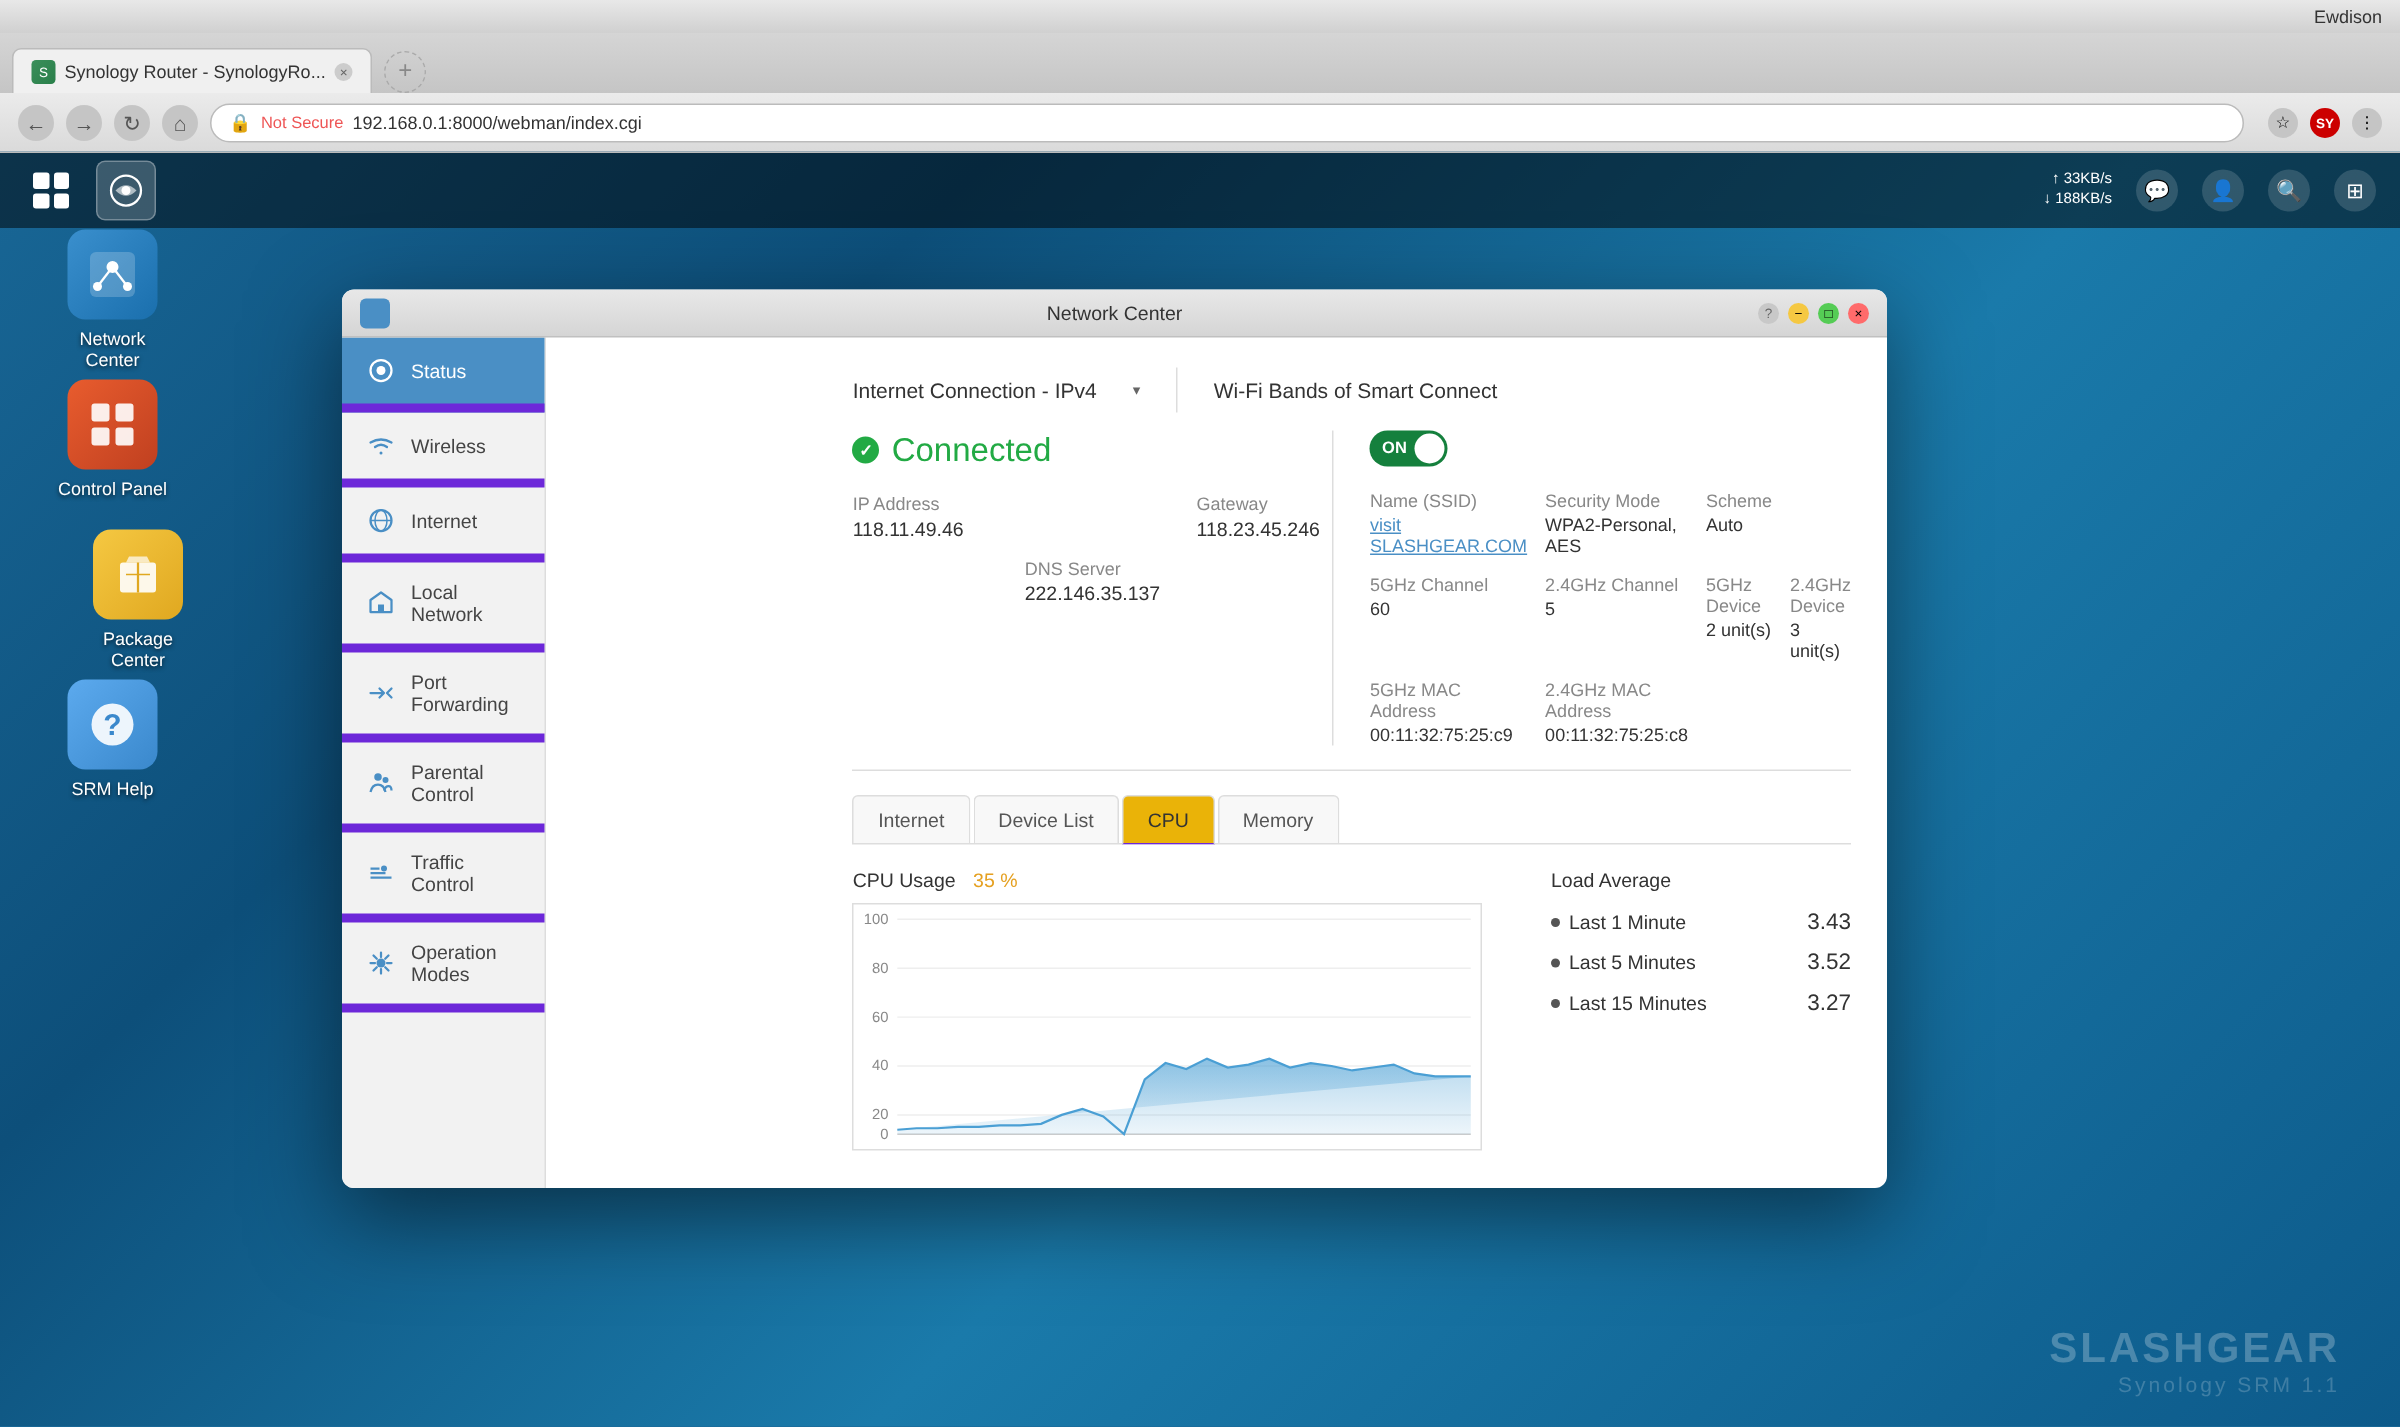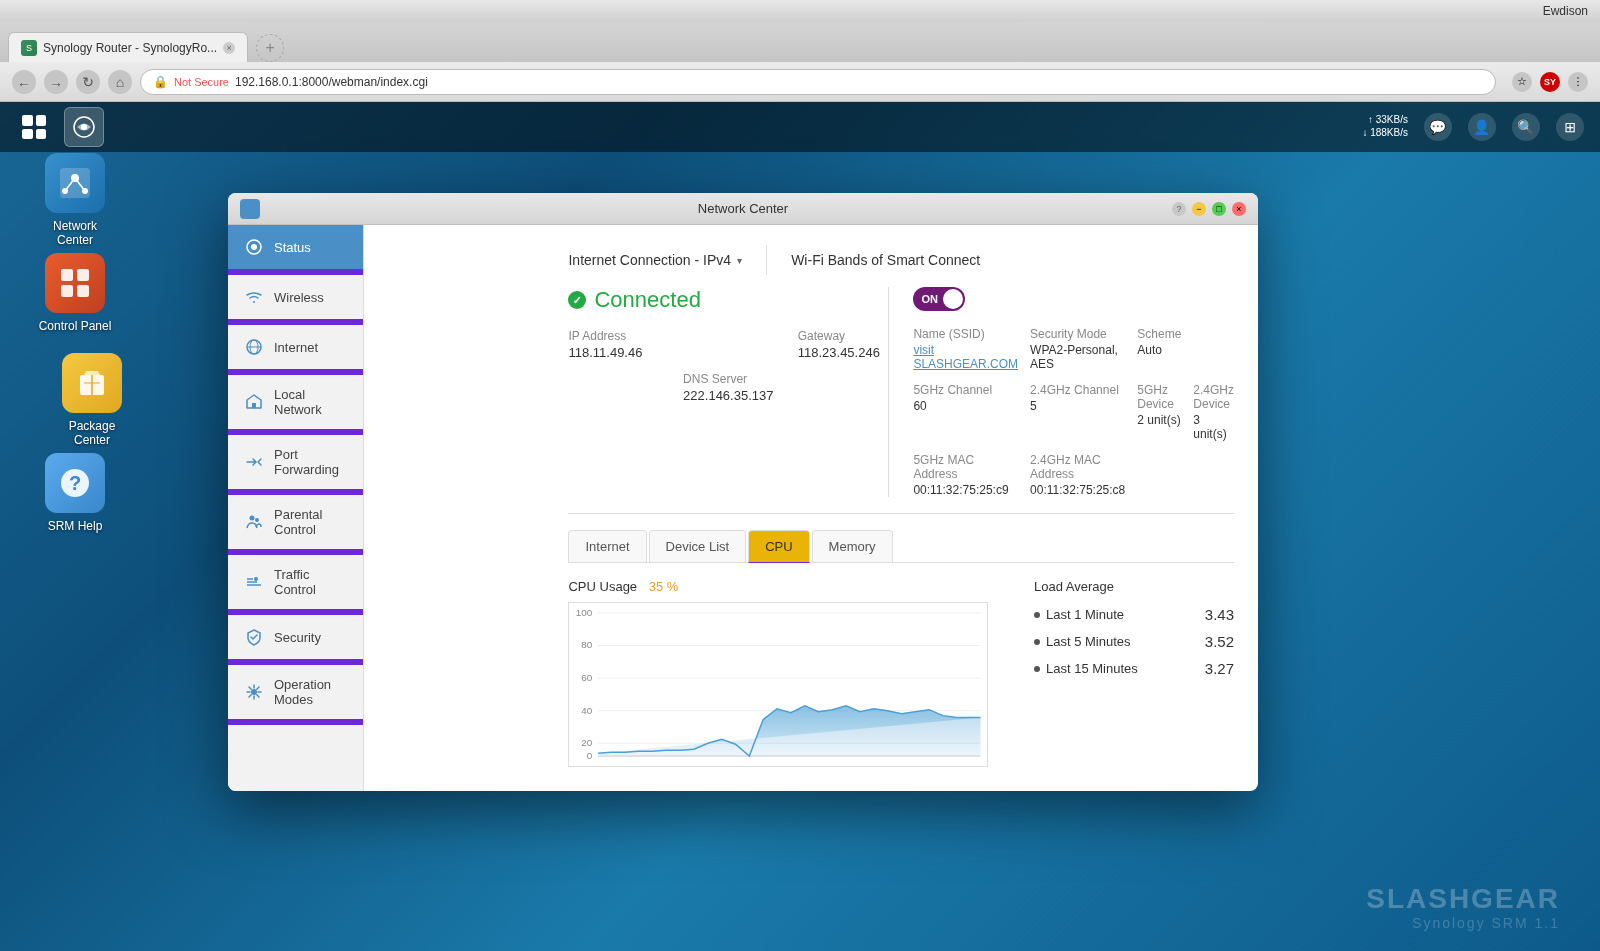--- a/index.html
+++ b/index.html
@@ -104,39 +104,39 @@
       display: flex; align-items: center; gap: 10px; padding: 12px 16px;
       cursor: pointer; font-size: 13px; color: #444; border-bottom: 6px solid #6d28d9;
     }
     .nav-item.active { background: #4a8fc5; color: white; }
     .nav-item-icon { width: 20px; height: 20px; border-radius: 50%; display: flex; align-items: center; justify-content: center; font-size: 12px; flex-shrink: 0; }
     .nav-item.active .nav-item-icon { color: white; }
 
     
     .nc-main { margin-left: 180px; padding: 0; }
     .nc-content { padding: 20px 24px; }
-    .connection-title { font-size: 14px; color: #333; font-weight: 500; display: flex; align-items: center; gap: 6px; }
+    .connection-title { font-size: 14px; color: #333; font-weight: 500; display: flex; align-items: center; gap: 24px; }
     .dropdown-arrow { font-size: 10px; color: #666; }
     .wifi-section-title { font-size: 14px; color: #333; font-weight: 500; }
     .section-divider { width: 1px; background: #ddd; height: 30px; }
 
     .connected-row { display: flex; align-items: center; gap: 8px; margin-bottom: 16px; }
     .connected-dot { width: 18px; height: 18px; background: #22aa44; border-radius: 50%; display: flex; align-items: center; justify-content: center; color: white; font-size: 11px; font-weight: bold; }
     .connected-text { font-size: 22px; color: #22aa44; font-weight: 400; }
 
     .info-grid { display: grid; grid-template-columns: 1fr 1fr; gap: 12px 24px; margin-bottom: 0; }
     .info-label { font-size: 12px; color: #888; margin-bottom: 2px; }
     .info-value { font-size: 13px; color: #333; }
     .info-value.link { color: #4a8fc5; text-decoration: underline; cursor: pointer; }
 
     
     .toggle-container { margin-bottom: 16px; }
     .toggle {
       display: inline-flex; align-items: center; width: 52px; height: 24px;
-      background: #701a75; border-radius: 12px; padding: 2px; cursor: pointer;
+      background: #15803d; border-radius: 12px; padding: 2px; cursor: pointer;
     }
     .toggle-knob { width: 20px; height: 20px; background: white; border-radius: 50%; margin-left: auto; }
     .toggle-label { font-size: 11px; color: white; padding-left: 6px; font-weight: bold; }
 
     
     .wifi-grid { display: grid; grid-template-columns: 1fr 1fr 1fr 1fr; gap: 12px; }
 
     
     .h-divider { border: none; border-top: 1px solid #ddd; margin: 16px 0; }
 
@@ -368,29 +368,20 @@
               <line x1="2" y1="9" x2="12" y2="9" stroke="#4a8fc5" stroke-width="1.5"></line>
               <line x1="2" y1="12" x2="16" y2="12" stroke="#4a8fc5" stroke-width="1.5"></line>
               <circle cx="11" cy="6" r="2" fill="#4a8fc5"></circle>
             </svg>
         </div>
         <span>Traffic Control</span>
       </div>
       <div class="nav-item">
         <div class="nav-item-icon">
           <svg width="18" height="18" viewBox="0 0 18 18">
-              <path d="M9 2 L15 5 L15 10 Q15 14 9 17 Q3 14 3 10 L3 5 Z" fill="none" stroke="#4a8fc5" stroke-width="1.5"></path>
-              <path d="M6 9 L8 11 L12 7" stroke="#4a8fc5" stroke-width="1.5" fill="none" stroke-linecap="round" stroke-linejoin="round"></path>
-            </svg>
-        </div>
-        <span>Security</span>
-      </div>
-      <div class="nav-item">
-        <div class="nav-item-icon">
-          <svg width="18" height="18" viewBox="0 0 18 18">
               <circle cx="9" cy="9" r="3" fill="#4a8fc5"></circle>
               <path d="M9 2 L9 5 M9 13 L9 16 M2 9 L5 9 M13 9 L16 9 M4 4 L6.2 6.2 M11.8 11.8 L14 14 M14 4 L11.8 6.2 M6.2 11.8 L4 14" stroke="#4a8fc5" stroke-width="1.5" stroke-linecap="round"></path>
             </svg>
         </div>
         <span>Operation Modes</span>
       </div>
     </div>
 
     <div class="nc-main">
       <div class="nc-content">

